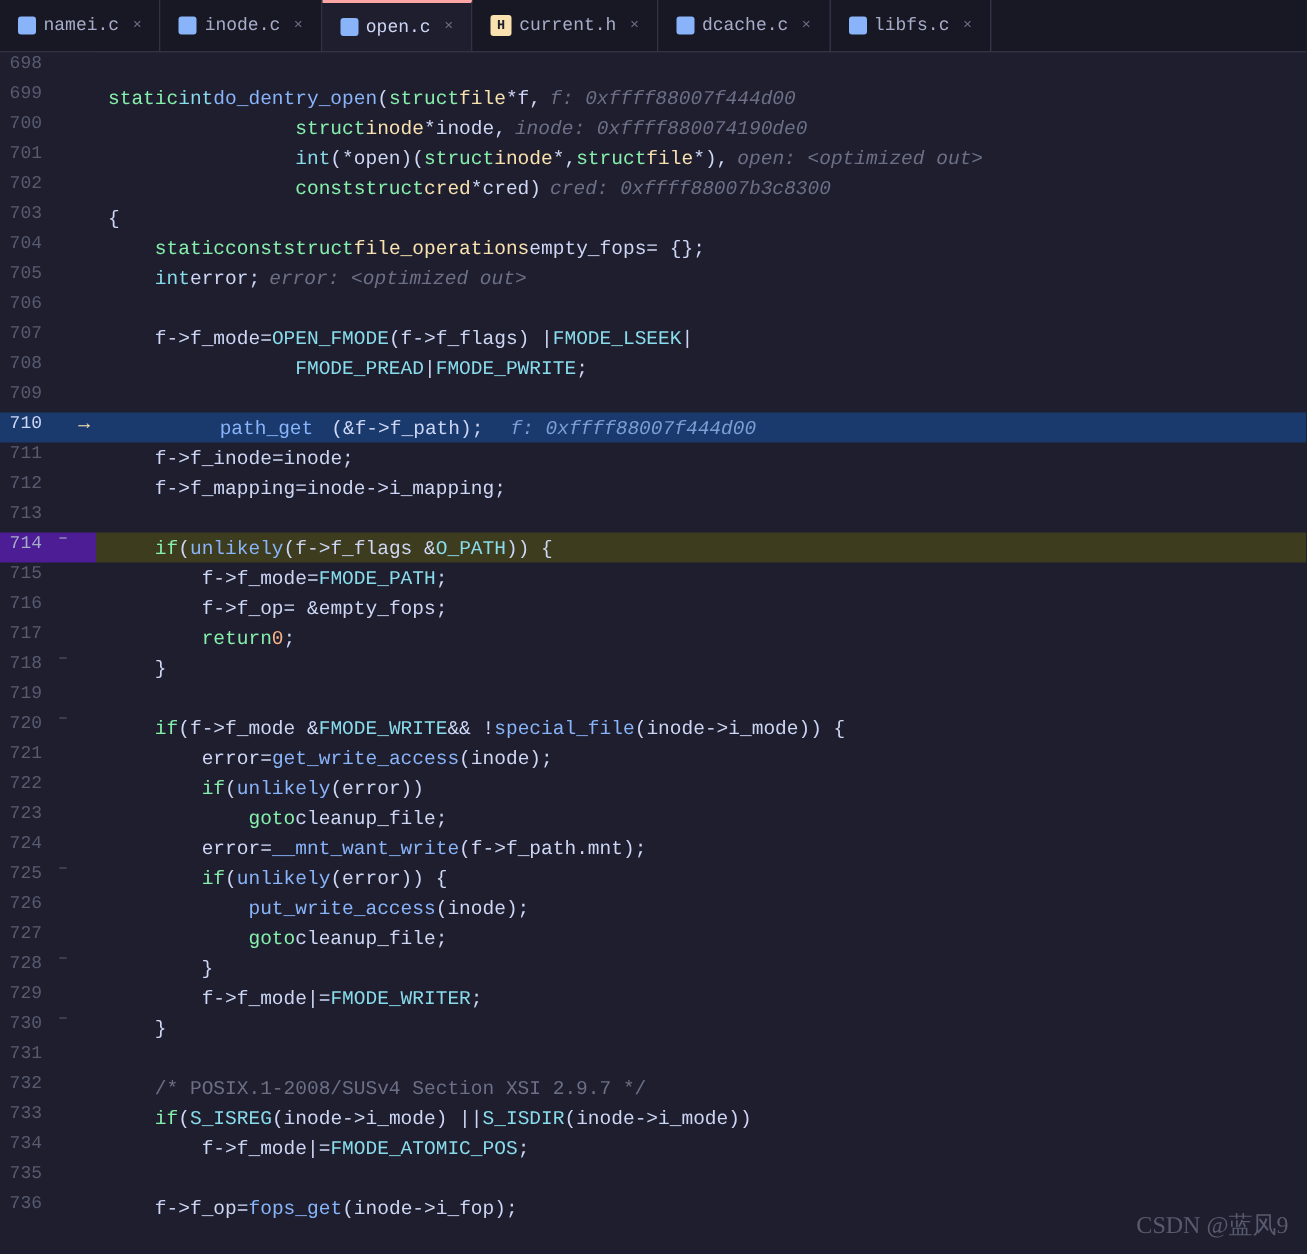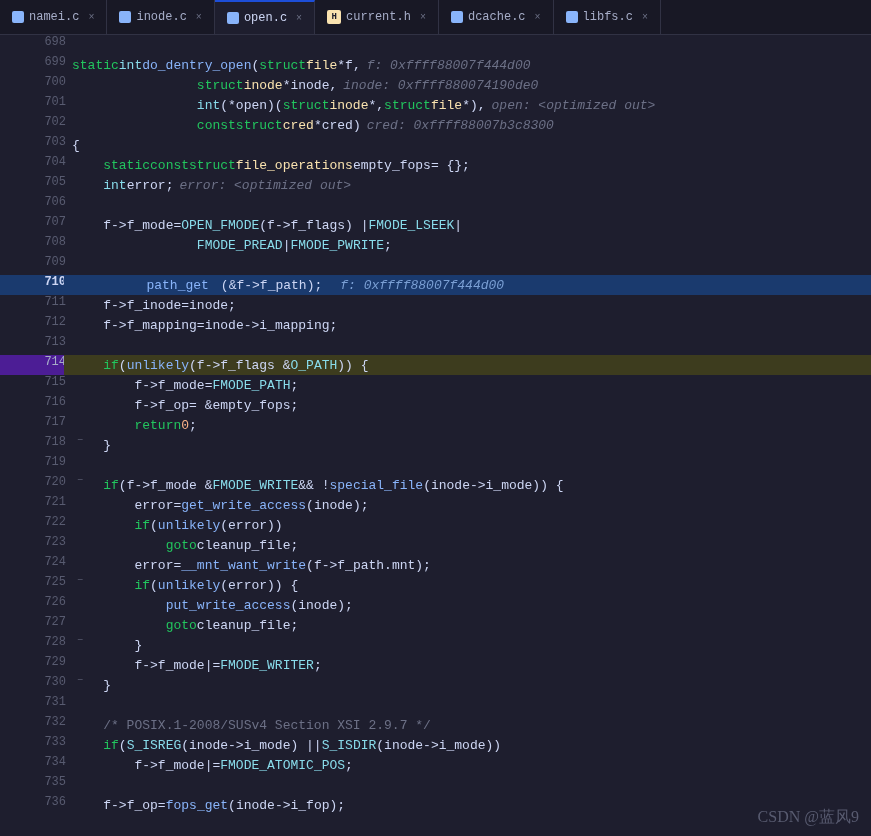--- a/index.html
+++ b/index.html
@@ -33,21 +33,21 @@
       background: #181825;
       border-right: 1px solid #313244;
       cursor: pointer;
       white-space: nowrap;
       gap: 5px;
       position: relative;
     }
     .tab.active {
       background: #1e1e2e;
       color: #cdd6f4;
-      border-top: 2px solid #1d4ed8;
+      border-top: 2px solid #fca5a5;
     }
     .tab-icon {
       width: 12px;
       height: 12px;
       border-radius: 2px;
       display: inline-block;
       flex-shrink: 0;
     }
     .tab-close {
       font-size: 10px;
@@ -95,21 +95,21 @@
       align-items: center;
       padding-left: 8px;
       white-space: nowrap;
     }
     .code-line.highlighted {
       background: #2a4a7a;
       gap: 12px;
     }
 
     
-    .kw { color: #22c55e; } 
+    .kw { color: #86efac; } 
     .kw2 { color: #89dceb; } 
     .fn { color: #89b4fa; } 
     .num { color: #fab387; } 
     .cmt { color: #6c7086; } 
     .plain { color: #cdd6f4; }
     .var { color: #cdd6f4; font-family: Liberation Mono, monospace; }
     .type { color: #f9e2af; } 
     .macro { color: #89dceb; }
     .hint { color: #6c7086; font-style: italic; margin-left: 6px; }
 
@@ -119,25 +119,23 @@
       bottom: 8px;
       right: 12px;
       color: #585b70;
       font-size: 16px;
       font-family: Liberation Serif, serif;
     }
 
     .line-wrapper {
       display: flex;
       height: 20px;
-      padding-left: 38px;
     }
     .line-wrapper.highlighted {
       background: #1a3a6e;
-      font-weight: bold;
     }
   </style>
 </head>
 <body>
 
 <div class="tab-bar">
   <div class="tab">
     <span class="tab-icon" style="background:#89b4fa;"></span>
     <span>namei.c</span>
     <span class="tab-close">×</span>

